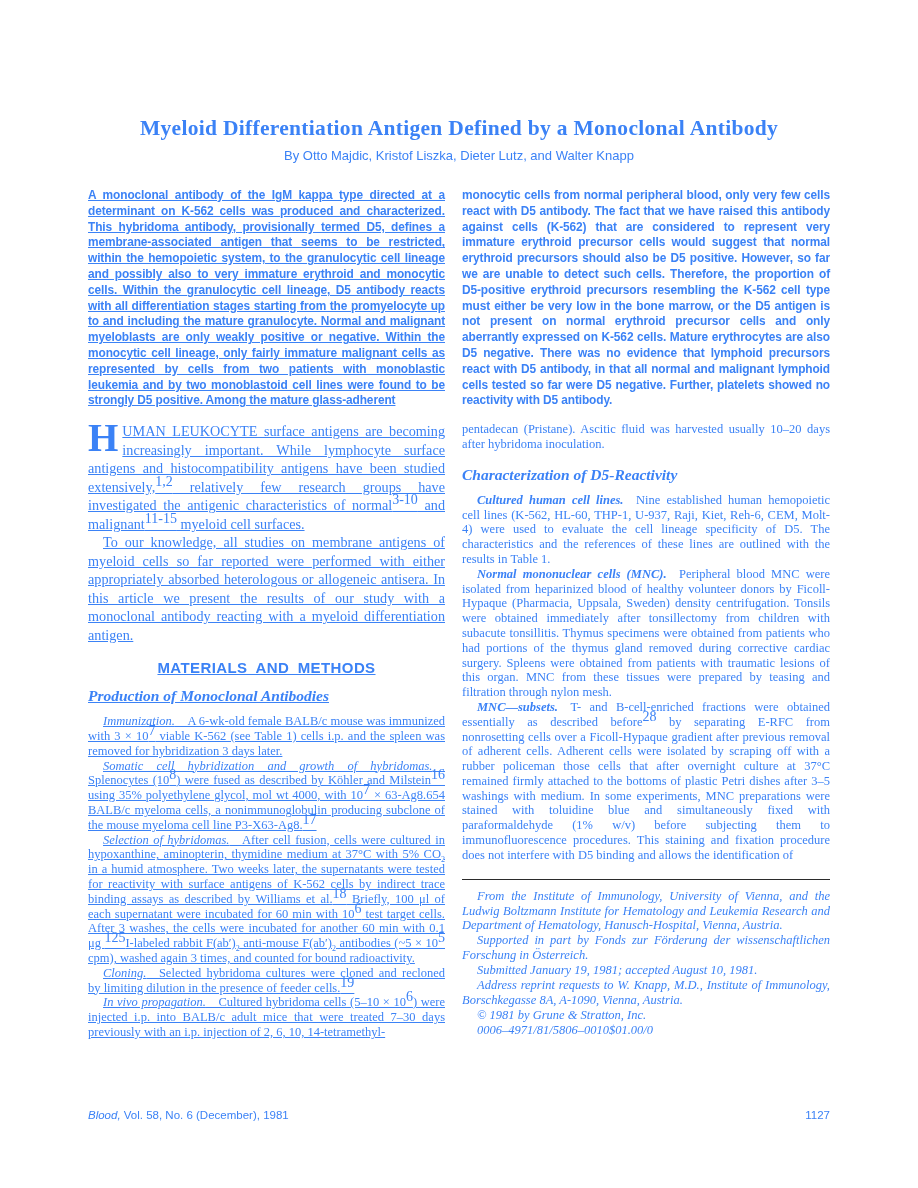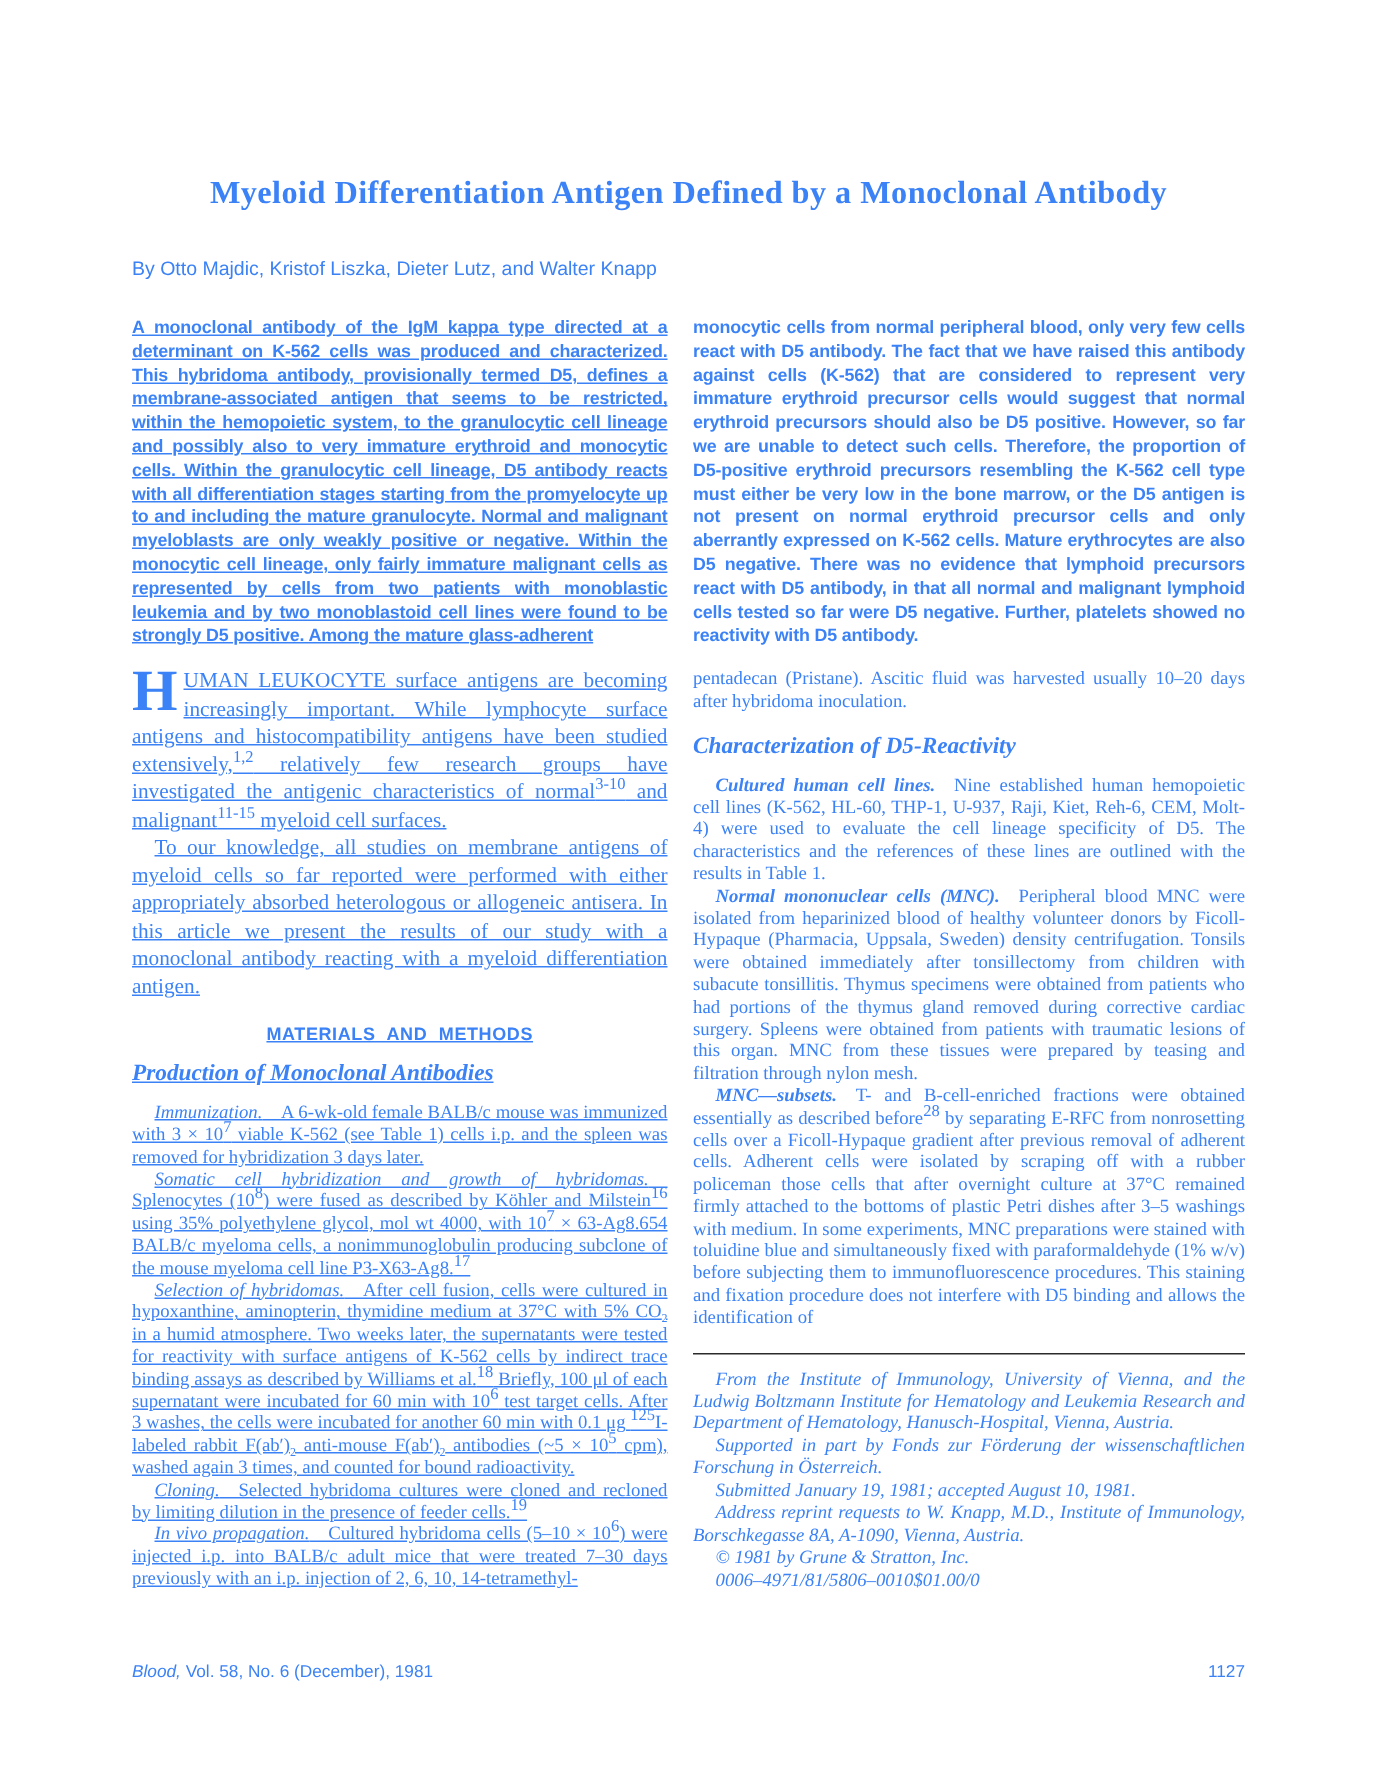--- a/index.html
+++ b/index.html
@@ -2,52 +2,52 @@
 <html><head>
 <meta charset="utf-8">
 <style>
   html,body{margin:0;padding:0;background:#e8e8e8;}
   .page{position:relative;width:918px;height:1188px;margin:0 auto;background:#ffffff;
         color:#3b82f6;overflow:hidden;}
   .content{padding:116px 88px 0 88px;}
 
   .title{font-family:"Liberation Serif",serif;font-weight:bold;font-size:21.5px;
          text-align:center;letter-spacing:.3px;margin:0;}
-  .byline{font-family:"Liberation Sans",sans-serif;font-size:13px;
-          margin-top:30px;}
+  .byline{font-family:"Liberation Sans",sans-serif;font-size:13px;text-align:center;
+          margin-top:7px;}
 
   .twocol{display:flex;gap:17px;}
   .col-l{width:357px;flex:none;text-decoration:underline;}
   .col-r{flex:1;min-width:0;}
 
   .abstract{margin-top:25px;font-family:"Liberation Sans",sans-serif;font-weight:bold;
             font-size:11.9px;line-height:15.8px;text-align:justify;letter-spacing:-.1px;}
 
   .body{margin-top:13px;}
   .intro p{font-family:"Liberation Serif",serif;font-size:14.2px;line-height:18.5px;
            text-align:justify;margin:0;}
   .intro p.indent{text-indent:15px;}
   .dropcap{float:left;font-family:"Liberation Serif",serif;font-weight:bold;
            font-size:39px;line-height:31px;padding-right:4px;}
 
-  .h-methods{font-family:"Liberation Sans",sans-serif;font-weight:bold;font-size:12px;
+  .h-methods{font-family:"Liberation Sans",sans-serif;font-weight:bold;font-size:15px;
              text-align:center;word-spacing:4px;letter-spacing:.4px;margin:15px 0 9px;}
   .subhead{font-family:"Liberation Serif",serif;font-style:italic;font-weight:bold;
            font-size:15.5px;margin:11px 0 9px;}
   .col-r .subhead{margin-top:14px;}
 
   .paras p, p.small{font-family:"Liberation Serif",serif;font-size:12.5px;
            line-height:14.8px;text-align:justify;text-indent:15px;margin:0;}
   p.noindent{text-indent:0;}
 
   .footnote-rule{border:none;border-top:1.3px solid #2b2b2b;margin:16px 0 9px;}
   .footnotes p{font-family:"Liberation Serif",serif;font-style:italic;font-size:12.5px;
                line-height:14.9px;text-align:justify;text-indent:15px;margin:0;}
 
-  sup{font-size:11px;vertical-align:super;line-height:0;letter-spacing:0;}
+  sup{font-size:14px;vertical-align:super;line-height:0;letter-spacing:0;}
   sub{font-size:8px;vertical-align:sub;line-height:0;}
 
   .footer{position:absolute;left:88px;right:88px;top:1109px;display:flex;
           justify-content:space-between;font-family:"Liberation Sans",sans-serif;
           font-size:11.5px;}
 </style>
 </head>
 <body>
 
 <div class="page">

